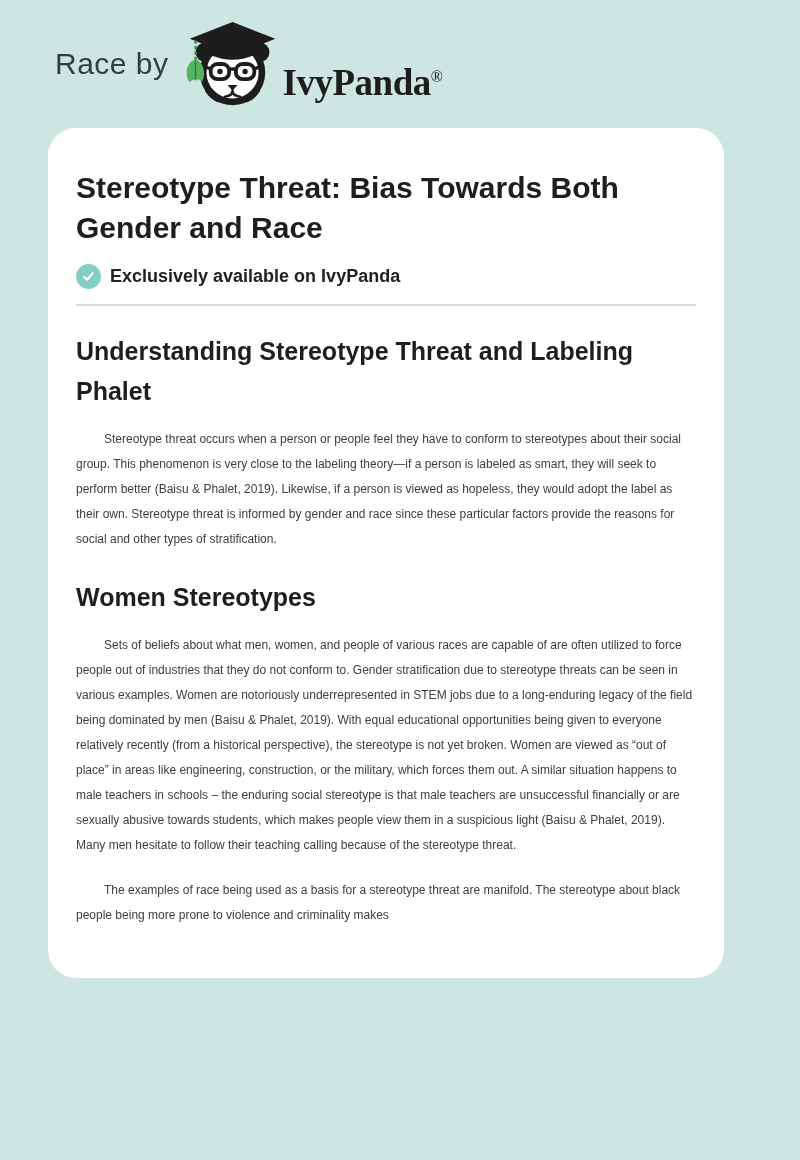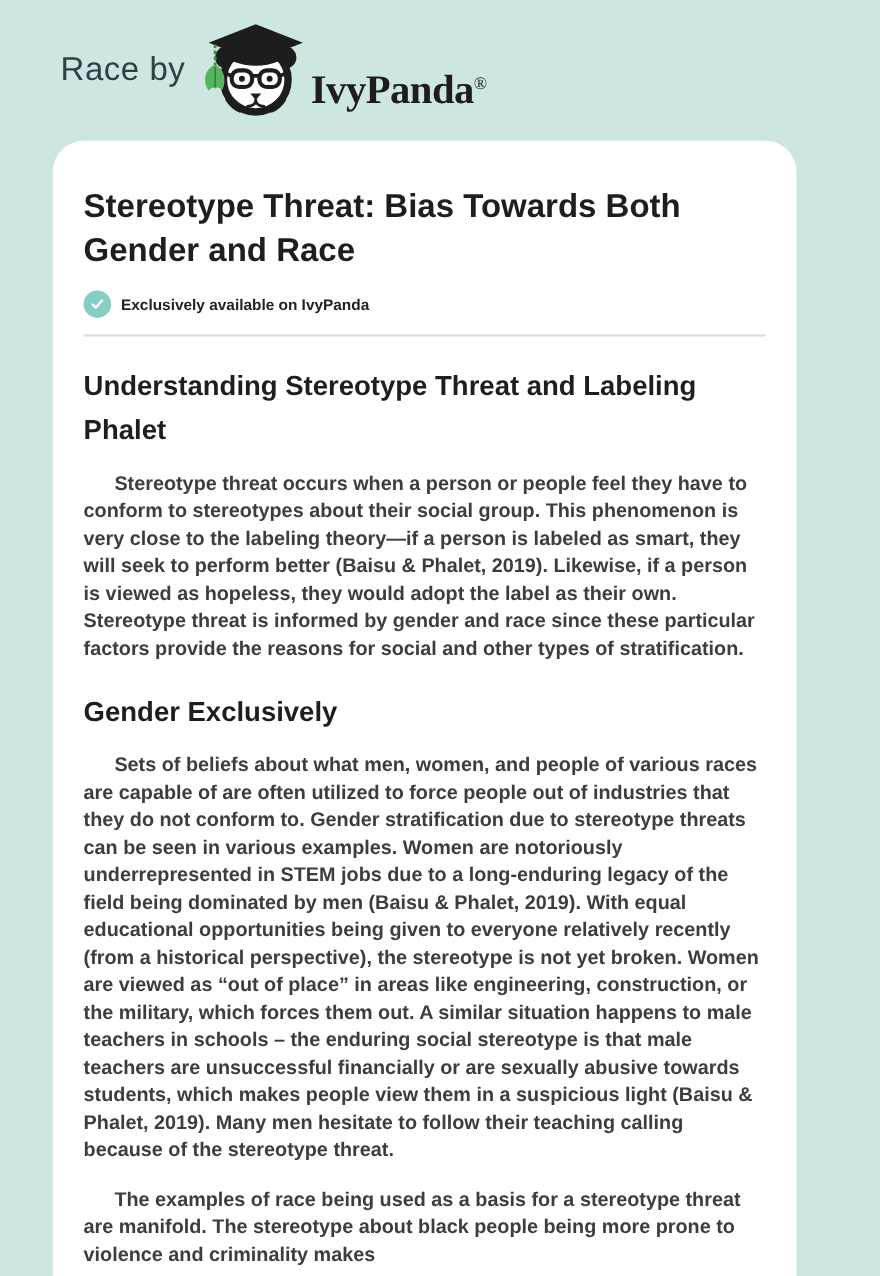--- a/index.html
+++ b/index.html
@@ -79,43 +79,42 @@
     height:25px;
     border-radius:50%;
     background:var(--badge);
     display:flex;
     align-items:center;
     justify-content:center;
     flex:0 0 auto;
   }
   .badge-label{
     margin-left:9px;
-    font-size:14px;
+    font-size:18px;
     font-weight:700;
     color:#222222;
   }
   .divider{
     border:none;
     border-top:2px solid var(--divider);
     margin:0;
   }
   .section-heading{
     font-size:25px;
     line-height:40px;
     font-weight:700;
     color:var(--heading-text);
     margin:25px 0 14px 0;
   }
   .body-para{
-    font-size:18px;
+    font-size:12px;
     line-height:25px;
     color:var(--body-text);
     text-indent:28px;
     margin:16px 0 20px 0;
-    font-weight:bold;
   }
 </style>
 </head>
 <body>
 
 <div class="site-header">
   <span class="essay-by">Race by</span>
 
   <div class="logo-wrap">
     <span>
@@ -170,21 +169,21 @@
 
   <div>
   <section>
     <h2 class="section-heading">Understanding Stereotype Threat and Labeling Phalet</h2>
     <div>
           <p class="body-para">Stereotype threat occurs when a person or people feel they have to conform to stereotypes about their social group. This phenomenon is very close to the labeling theory—if a person is labeled as smart, they will seek to perform better (Baisu &amp; Phalet, 2019). Likewise, if a person is viewed as hopeless, they would adopt the label as their own. Stereotype threat is informed by gender and race since these particular factors provide the reasons for social and other types of stratification.</p>
         </div>
   </section>
 
   <section>
-    <h2 class="section-heading">Gender Exclusively</h2>
+    <h2 class="section-heading">Women Stereotypes</h2>
     <div>
           <p class="body-para">Sets of beliefs about what men, women, and people of various races are capable of are often utilized to force people out of industries that they do not conform to. Gender stratification due to stereotype threats can be seen in various examples. Women are notoriously underrepresented in STEM jobs due to a long-enduring legacy of the field being dominated by men (Baisu &amp; Phalet, 2019). With equal educational opportunities being given to everyone relatively recently (from a historical perspective), the stereotype is not yet broken. Women are viewed as “out of place” in areas like engineering, construction, or the military, which forces them out. A similar situation happens to male teachers in schools – the enduring social stereotype is that male teachers are unsuccessful financially or are sexually abusive towards students, which makes people view them in a suspicious light (Baisu &amp; Phalet, 2019). Many men hesitate to follow their teaching calling because of the stereotype threat.</p>
         </div>
   </section>
 
   <section>
     <div>
           <p class="body-para">The examples of race being used as a basis for a stereotype threat are manifold. The stereotype about black people being more prone to violence and criminality makes</p>
         </div>
   </section>

